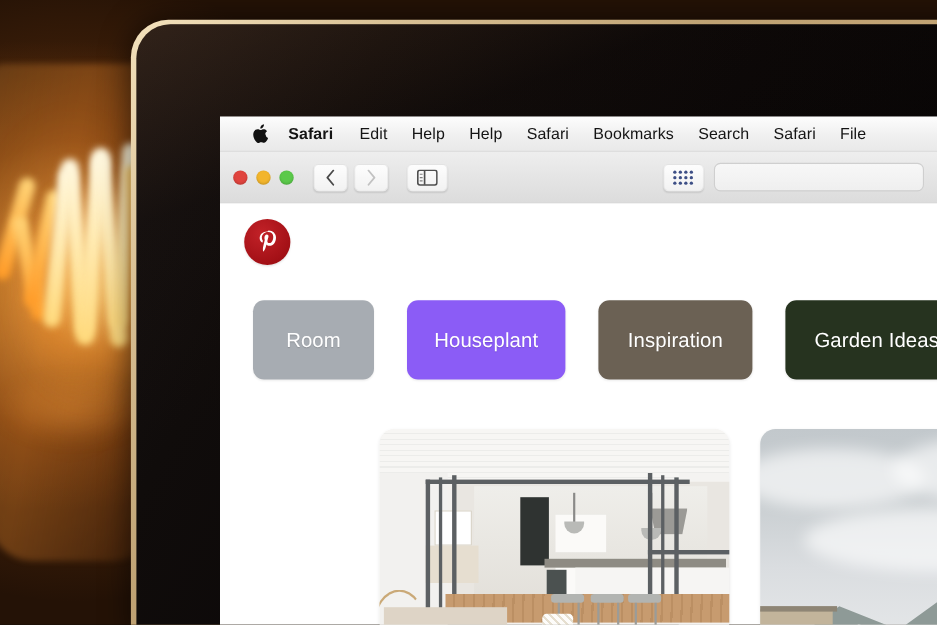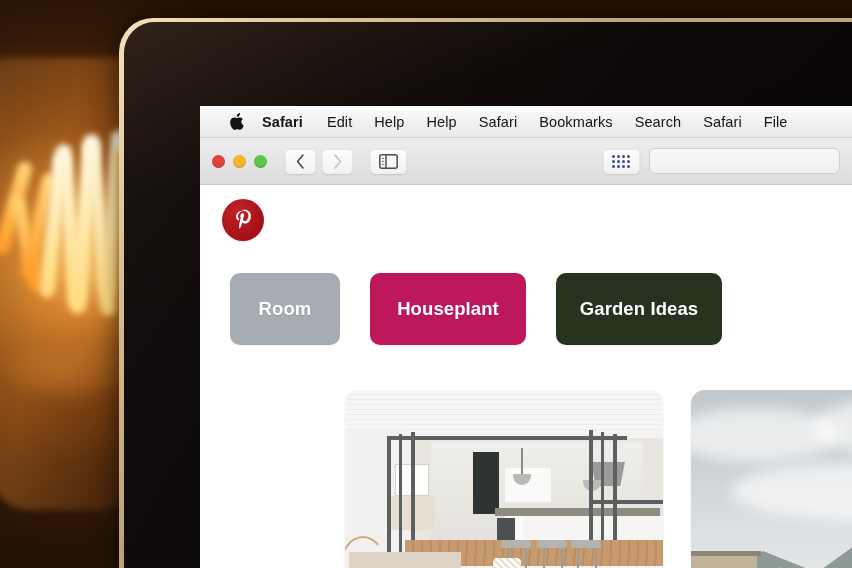--- a/index.html
+++ b/index.html
@@ -143,21 +143,21 @@
   }
   .search-glass { width:24px; height:24px; flex-shrink:0; }
   .search-ph { font-size:20px; color:#3b3b3b; letter-spacing:0.1px; }
 
   .pill-row {
     display:flex; gap:30px; padding:32px 0 0 30px; align-items:flex-start;
   }
   .pill {
     height:72px; border-radius:10px;
     display:flex; align-items:center; justify-content:center;
-    color:#fff; font-weight:bold; font-size:18.5px; letter-spacing:0.1px;
+    color:#fff; font-weight:normal; font-size:18.5px; letter-spacing:0.1px;
     flex-shrink:0;
     text-shadow:0 1px 1px rgba(0,0,0,0.15);
     box-shadow:0 1px 2px rgba(0,0,0,0.07);
     text-align:right;
   }
 
   .card-row { display:flex; gap:28px; padding:45px 0 0 145px; }
   .card {
     width:318px; height:210px; border-radius:14px; overflow:hidden;
     flex-shrink:0; position:relative;
@@ -304,22 +304,25 @@
           <svg viewBox="0 0 24 24">
             <path fill="#ffffff" d="M12.2 3.2C7.9 3.2 5.6 6 5.6 8.9c0 1.4.8 3.1 2 3.6.2.1.3 0 .4-.2l.3-1.1c0-.2 0-.3-.1-.4-.5-.6-.8-1.4-.8-2.3 0-2.6 2-4.9 5.2-4.9 2.8 0 4.4 1.7 4.4 3.9 0 2.9-1.3 5.4-3.3 5.4-1.1 0-1.9-.9-1.6-2 .3-1.3.9-2.7.9-3.7 0-.8-.5-1.5-1.4-1.5-1.1 0-2 1.2-2 2.7 0 1 .3 1.7.3 1.7l-1.4 5.8c-.4 1.7-.1 3.8 0 4 0 .1.2.2.3.1.1-.1 1.4-1.7 1.8-3.3.1-.4.7-2.7.7-2.7.4.7 1.4 1.2 2.5 1.2 3.3 0 5.5-3 5.5-7 0-3-2.5-5.8-6.3-5.8z"></path>
           </svg>
         </div>
       </div>
 
       <div class="pill-row">
         <div class="pill" style="background:#a7acb2; width:110px;">
           <span>Room</span>
         </div>
-        <div class="pill" style="background:#be185d; width:156px;">
+        <div class="pill" style="background:#8b5cf6; width:144px;">
           <span>Houseplant</span>
+        </div>
+        <div class="pill" style="background:#6b6154; width:140px;">
+          <span>Inspiration</span>
         </div>
         <div class="pill" style="background:#26331f; width:166px;">
           <span>Garden Ideas</span>
         </div>
 
       </div>
 
       <div class="card-row">
 
         <div class="card">

